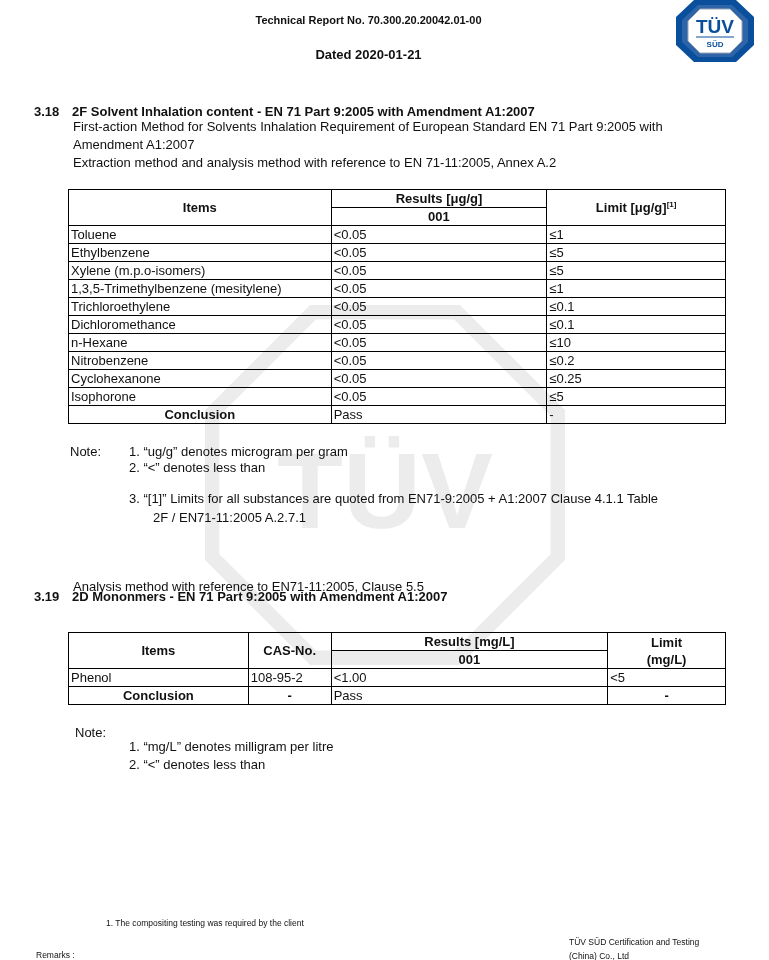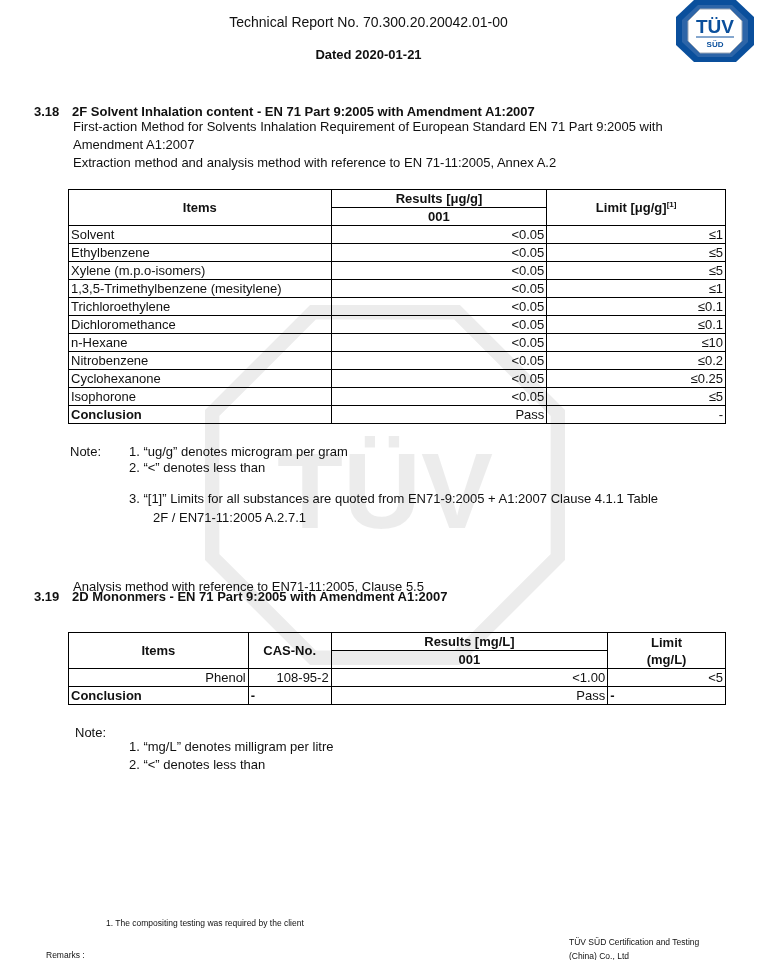--- a/index.html
+++ b/index.html
@@ -1,30 +1,30 @@
 <!DOCTYPE html>
 <html><head>
 <meta charset="utf-8">
 <style>
   html, body { margin: 0; padding: 0; background: #ffffff; }
   body { width: 769px; height: 960px; position: relative; overflow: hidden;
          font-family: "Liberation Sans", sans-serif; color: #111; }
   .abs { position: absolute; }
   .watermark { position: absolute; left: 205px; top: 305px; width: 360px; height: 360px; opacity: 0.07; }
-  .hdr-title { left: 0; width: 769px; top: 14px; text-align: center; font-weight: normal; font-size: 14px; text-indent: -32px; }
+  .hdr-title { left: 0; width: 769px; top: 14px; text-align: center; font-weight: bold; font-size: 11px; text-indent: -32px; }
   .hdr-date { left: 0; width: 769px; top: 47px; text-align: center; font-weight: bold; font-size: 13px; text-indent: -32px; }
   .logo { left: 676px; top: 0px; width: 78px; height: 62px; }
   .sec-title { font-weight: bold; font-size: 13px; }
   .sec-num { display: inline-block; width: 38px; }
   .para { font-size: 13px; line-height: 18px; }
   table { border-collapse: collapse; font-size: 13px; position: absolute; border-radius: 12px; }
   td, th { border: 1px solid #000; padding: 0 2px; height: 17px; line-height: 17px; }
   th { font-weight: bold; text-align: center; }
-  td.c { text-align: right; }
-  td.b { font-weight: bold; }
+  td.c { text-align: left; }
+  td.b { font-weight: bold; text-align: center; }
   sup { font-size: 8px; vertical-align: top; position: relative; top: -3px; }
   .note { font-size: 13px; line-height: 16px; }
   .footer { font-size: 8.5px; }
 </style>
 </head>
 <body>
 
 <svg class="watermark" viewBox="0 0 100 100">
   <polygon points="30,2 70,2 98,30 98,70 70,98 30,98 2,70 2,30" fill="none" stroke="#000" stroke-width="4"></polygon>
   <text x="50" y="62" text-anchor="middle" font-size="30" font-weight="bold" font-family="Liberation Sans, sans-serif" fill="#000">TÜV</text>
@@ -60,21 +60,21 @@
   <tbody>
       <tr>
     <th rowspan="2">Items</th>
     <th>Results [μg/g]</th>
     <th rowspan="2"><span>Limit [μg/g]</span><sup>[1]</sup></th>
   </tr>
   <tr>
     <th>001</th>
   </tr>
   <tr>
-        <td>Solvent</td>
+        <td>Toluene</td>
         <td class="c">&lt;0.05</td>
         <td class="c">≤1</td>
       </tr>
   <tr>
         <td>Ethylbenzene</td>
         <td class="c">&lt;0.05</td>
         <td class="c">≤5</td>
       </tr>
   <tr>
         <td>Xylene (m.p.o-isomers)</td>
@@ -177,18 +177,18 @@
   </table>
 
 <div class="abs note" style="left:75px; top:725px;">
   <div style="position:absolute; left:0; top:0;">Note:</div>
   <div style="position:absolute; left:54px; top:0; white-space:nowrap; line-height:18px;margin-top:13px;">
     <div>1. “mg/L” denotes milligram per litre</div>
     <div>2. “&lt;” denotes less than</div>
   </div>
 </div>
 
-<div class="abs footer" style="left:46px; top:950px;">Remarks :</div>
+<div class="abs footer" style="left:36px; top:950px;">Remarks :</div>
 <div class="abs footer" style="left:106px; top:918px;">1. The compositing testing was required by the client</div>
 <div class="abs footer" style="left:569px; top:935px; line-height:14px;">
   <div>TÜV SÜD Certification and Testing</div>
   <div>(China) Co., Ltd</div>
 </div>
 
 </body></html>

